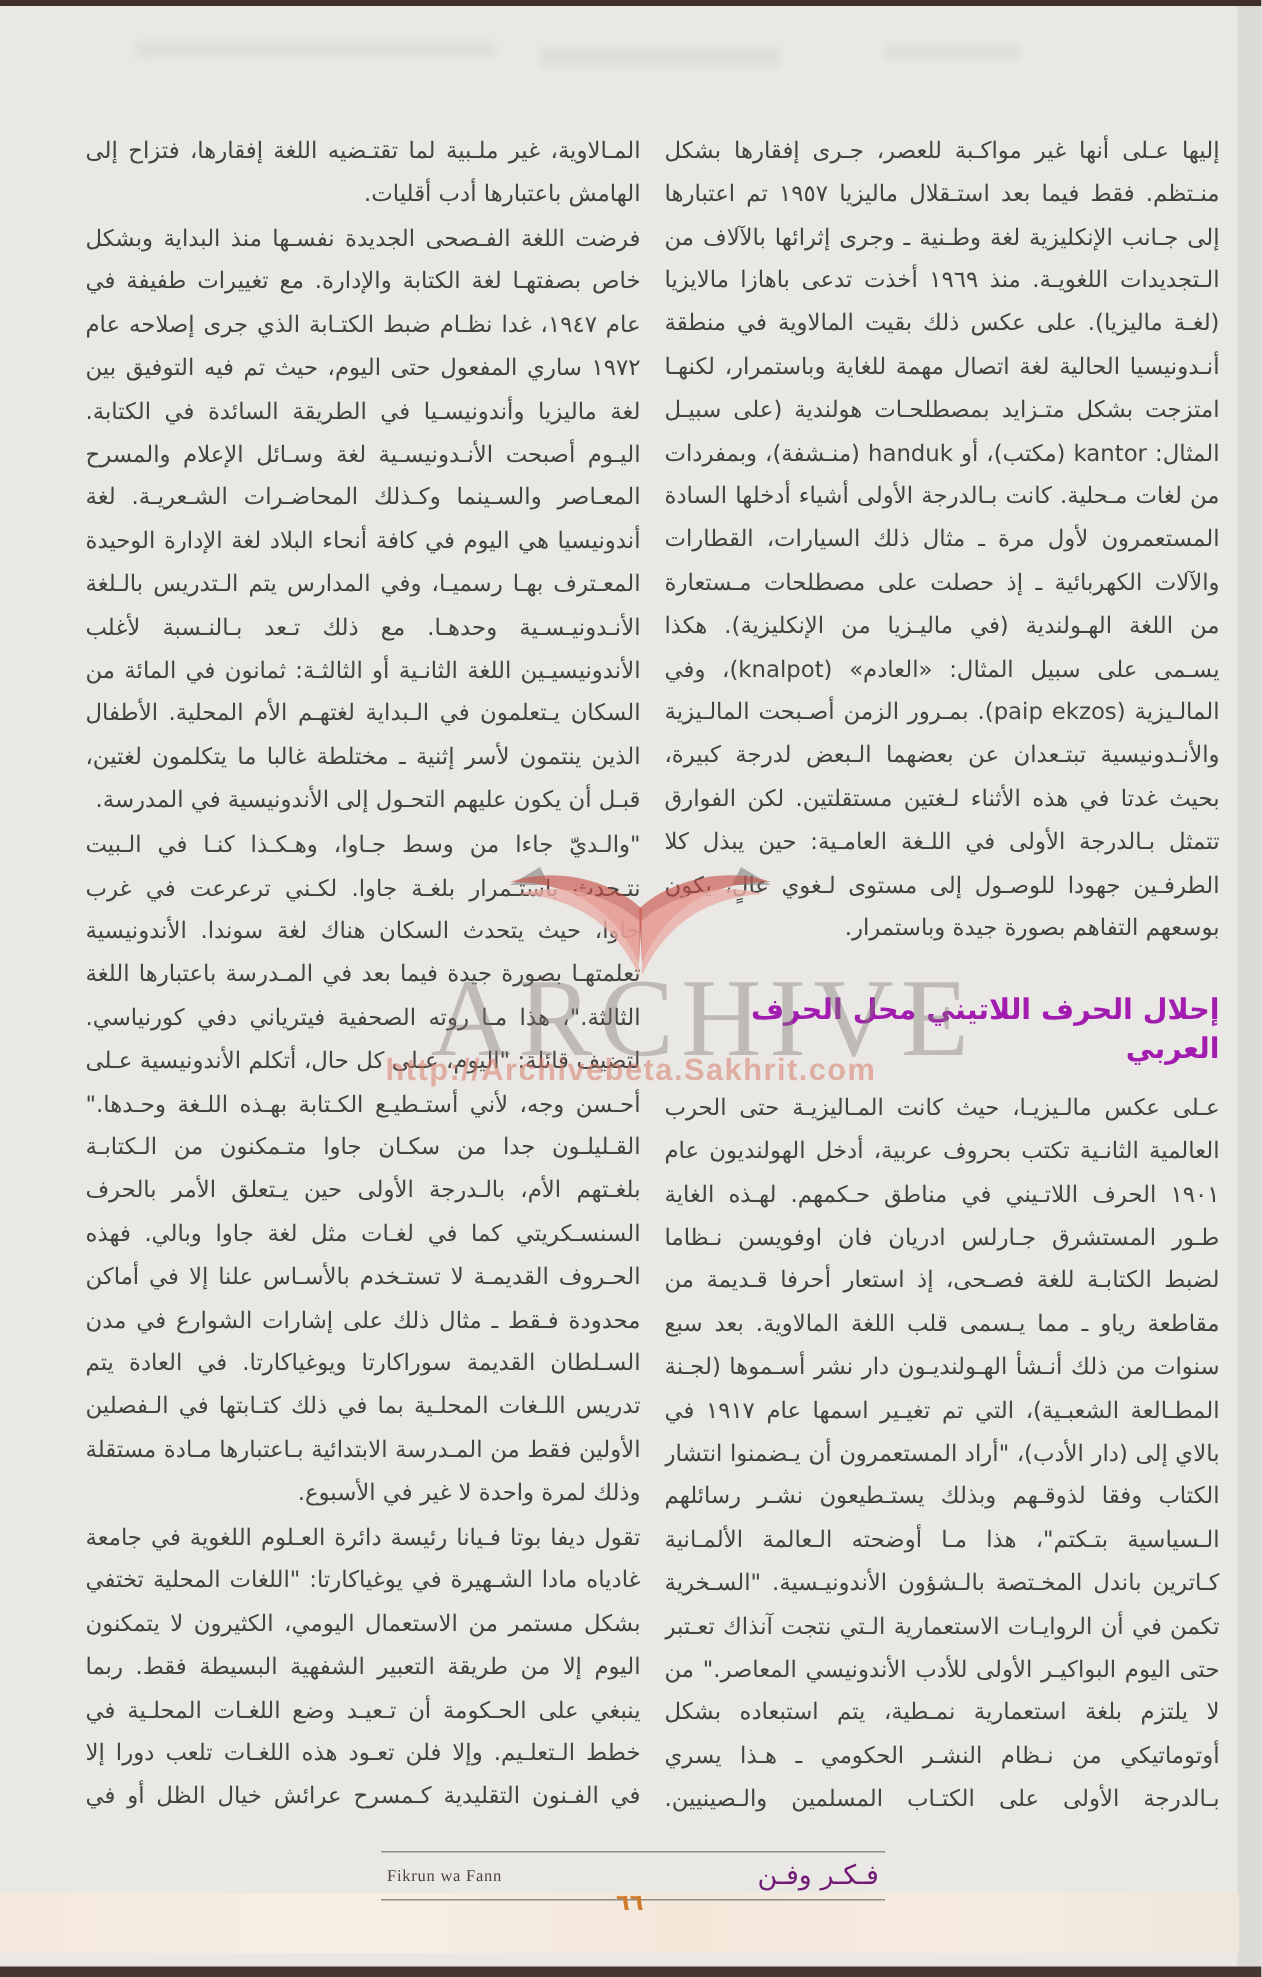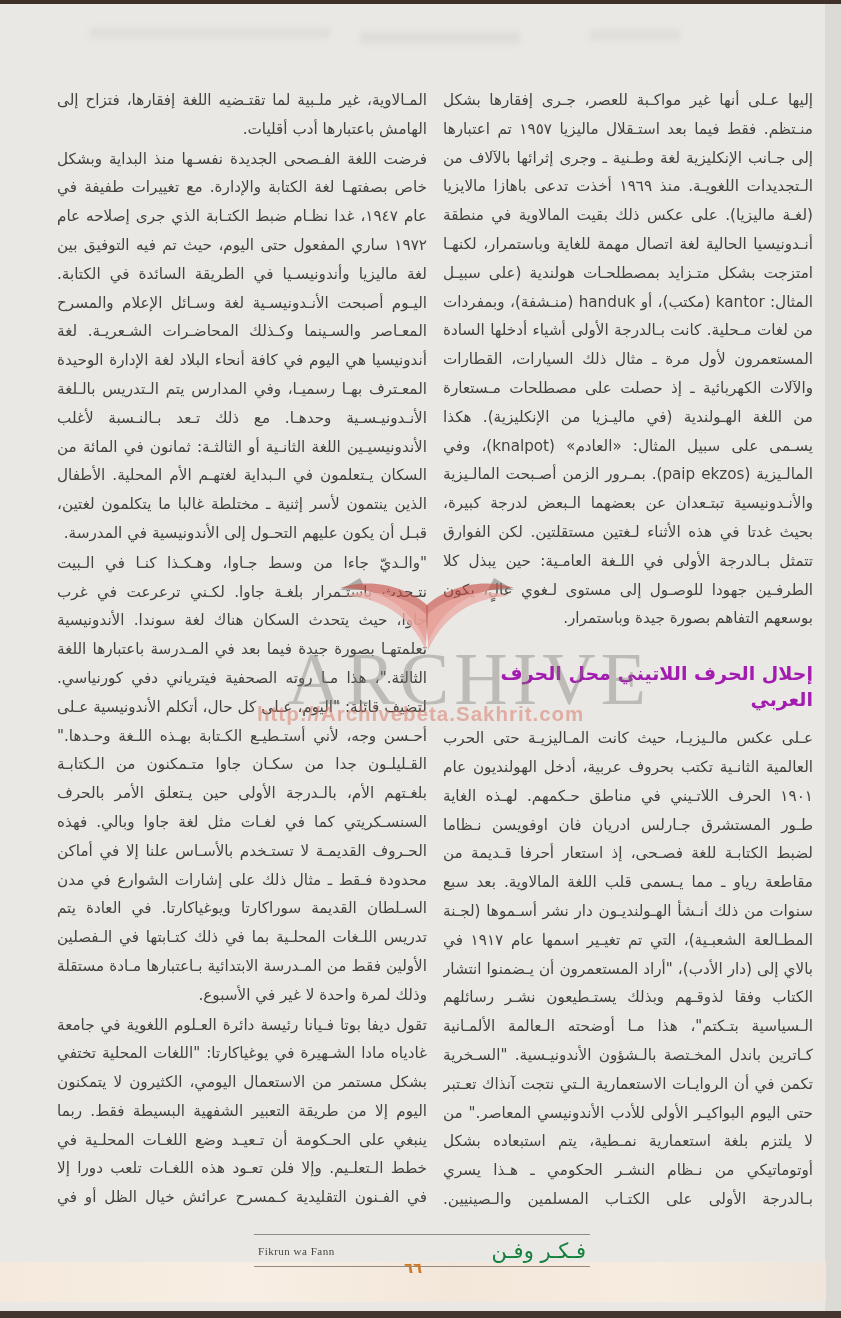--- a/index.html
+++ b/index.html
@@ -47,21 +47,21 @@
 
   .footer{
     position:absolute;left:254px;top:1234px;width:336px;z-index:1;
     direction:rtl;
   }
   .footer .rule{height:1px;background:#8e8c85;}
   .footer-row{
     display:flex;align-items:center;justify-content:space-between;
     height:31px;padding:0 4px;
   }
-  .footer-ar{color:#15803d;font-size:21px;letter-spacing:1px;}
+  .footer-ar{color:#701a75;font-size:18px;letter-spacing:1px;}
   .footer-num{color:#cf7a2a;font-size:15px;font-weight:bold;margin-top:34px;}
   .footer-lat{
     direction:ltr;font-family:"Liberation Serif",serif;
     color:#4a453c;font-size:11px;letter-spacing:0.5px;
   }
 </style>
 </head>
 <body>
 
 <div class="scan-bar-top"></div>

